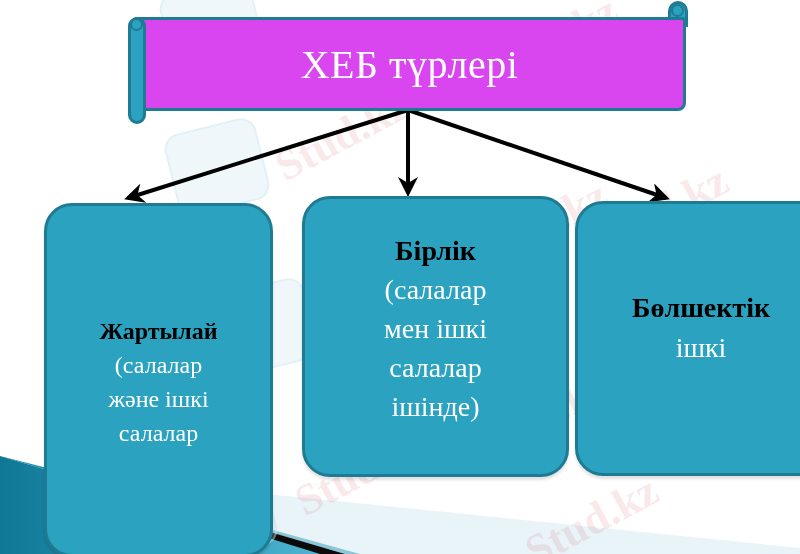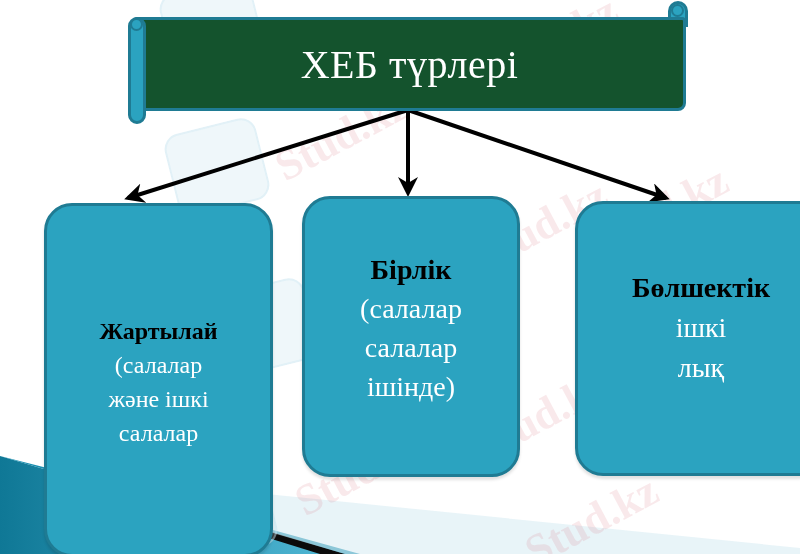--- a/index.html
+++ b/index.html
@@ -6,21 +6,21 @@
     body {
       width: 800px; height: 554px; position: relative; overflow: hidden;
       background: #ffffff;
       font-family: "Liberation Serif", "DejaVu Serif", serif;
     }
     .canvas { position: absolute; left: 0; top: 0; width: 800px; height: 554px; }
 
     
     .banner {
       position: absolute; left: 133px; top: 17px; width: 553px; height: 94px;
-      background: #14532d;
+      background: #d946ef;
       border: 3px solid #1f7b93;
       border-radius: 4px 4px 8px 4px;
       box-sizing: border-box;
       display: flex; align-items: center; justify-content: center;
     }
     .banner-title {
       color: #ffffff; font-size: 40px; font-weight: normal;
       font-family: "Liberation Serif", "DejaVu Serif", serif;
       letter-spacing: 0.5px;
     }
@@ -54,21 +54,21 @@
       text-align: center;
       box-shadow: 0 3px 3px rgba(0,0,0,0.12);
     }
     .box-title { color: #000000; font-weight: bold; font-family: "Liberation Serif", "DejaVu Serif", serif; }
     .box-line { color: #ffffff; font-family: "Liberation Serif", "DejaVu Serif", serif; }
 
     #box1 { left: 44px; top: 203px; width: 229px; height: 354px; padding-top: 4px; }
     #box1 .box-title { font-size: 24px; line-height: 33px; }
     #box1 .box-line { font-size: 24px; line-height: 34px; }
 
-    #box2 { left: 302px; top: 196px; width: 218px; height: 281px; padding-bottom: 16px; text-align: right; }
+    #box2 { left: 302px; top: 196px; width: 267px; height: 281px; padding-bottom: 16px; text-align: right; }
     #box2 .box-title { font-size: 28px; line-height: 38px; }
     #box2 .box-line { font-size: 28px; line-height: 39px; }
 
     #box3 { left: 575px; top: 201px; width: 252px; height: 275px; padding-bottom: 22px; }
     #box3 .box-title { font-size: 28px; line-height: 40px; }
     #box3 .box-line { font-size: 28px; line-height: 40px; }
 
     
     .wm {
       position: absolute; color: rgba(220, 120, 130, 0.16);
@@ -139,23 +139,23 @@
   <div class="box" id="box1">
     <div class="box-title">Жартылай</div>
     <div class="box-line">(салалар</div>
     <div class="box-line">және ішкі</div>
     <div class="box-line">салалар</div>
   </div>
 
   <div class="box" id="box2">
     <div class="box-title">Бірлік</div>
     <div class="box-line">(салалар</div>
+    <div class="box-line">мен ішкі</div>
     <div class="box-line">салалар</div>
     <div class="box-line">ішінде)</div>
   </div>
 
   <div class="box" id="box3">
     <div class="box-title">Бөлшектік</div>
     <div class="box-line">ішкі</div>
-    <div class="box-line">лық</div>
   </div>
 
 </div>
 
 </body></html>

